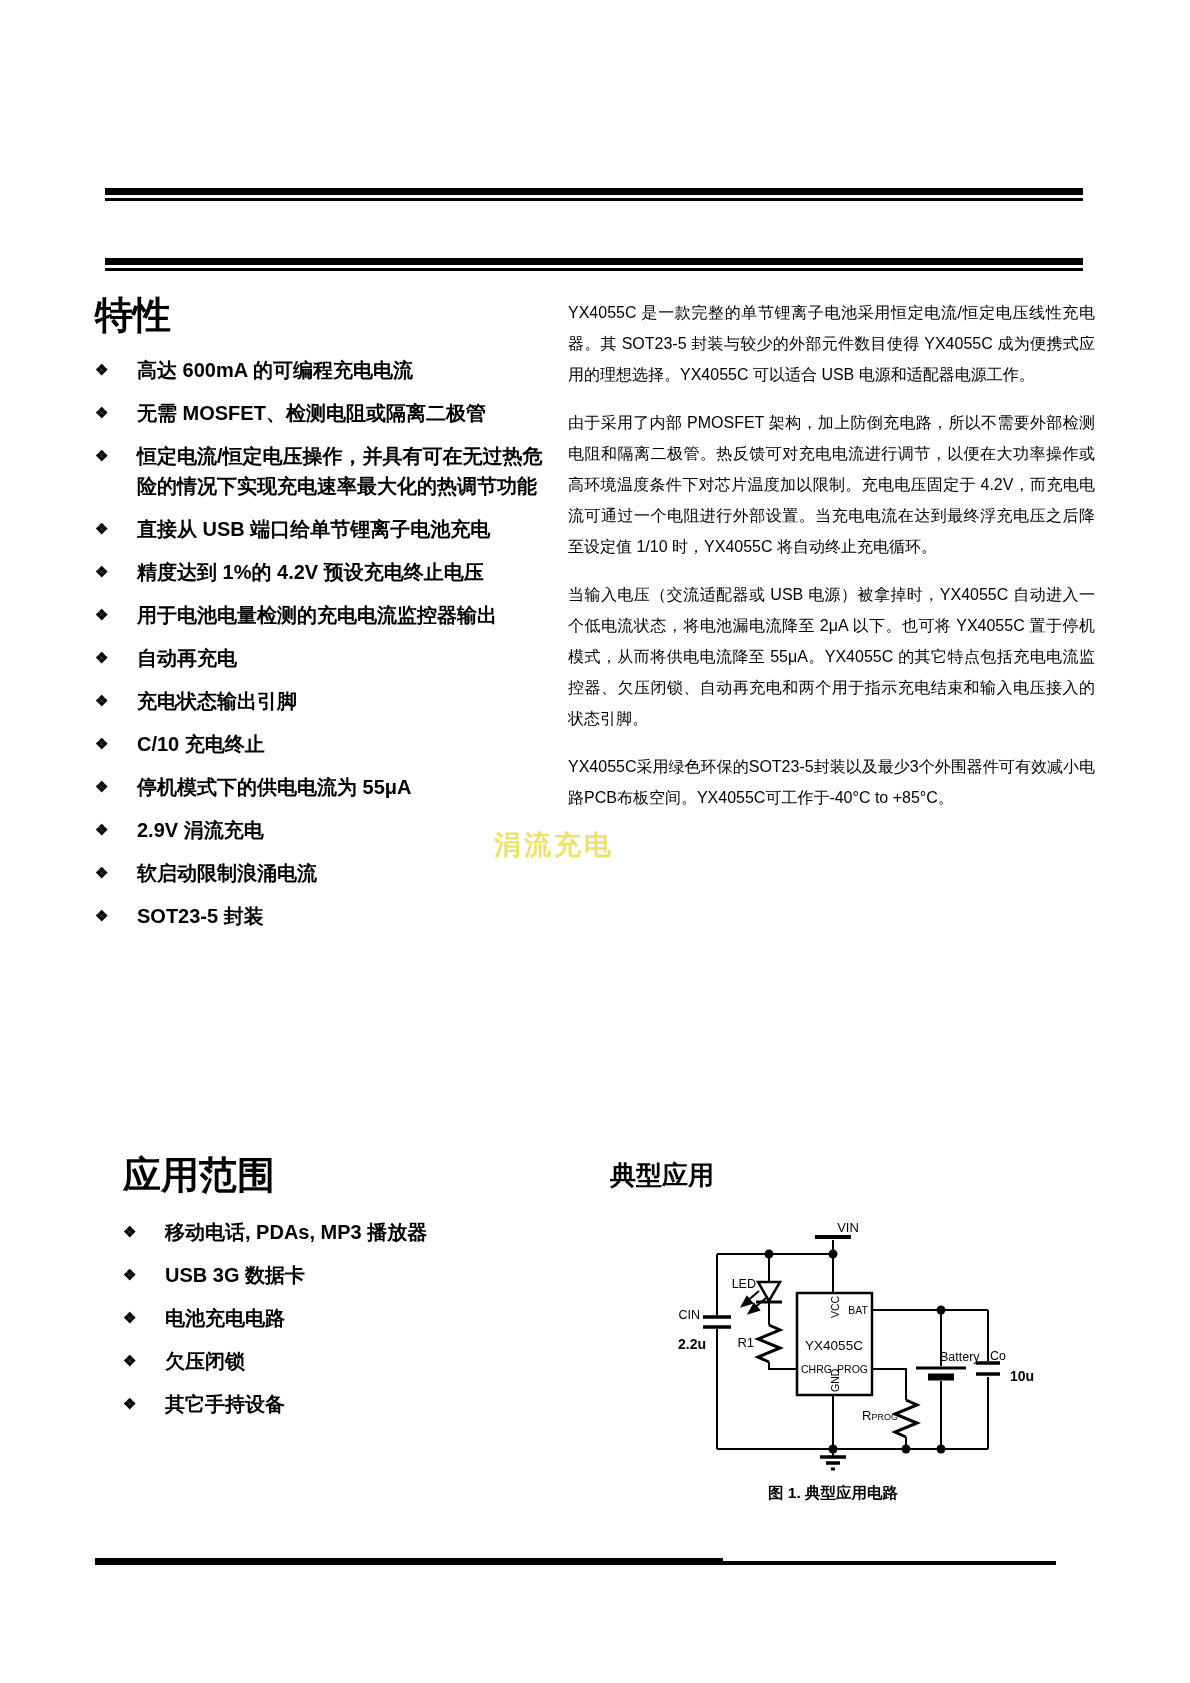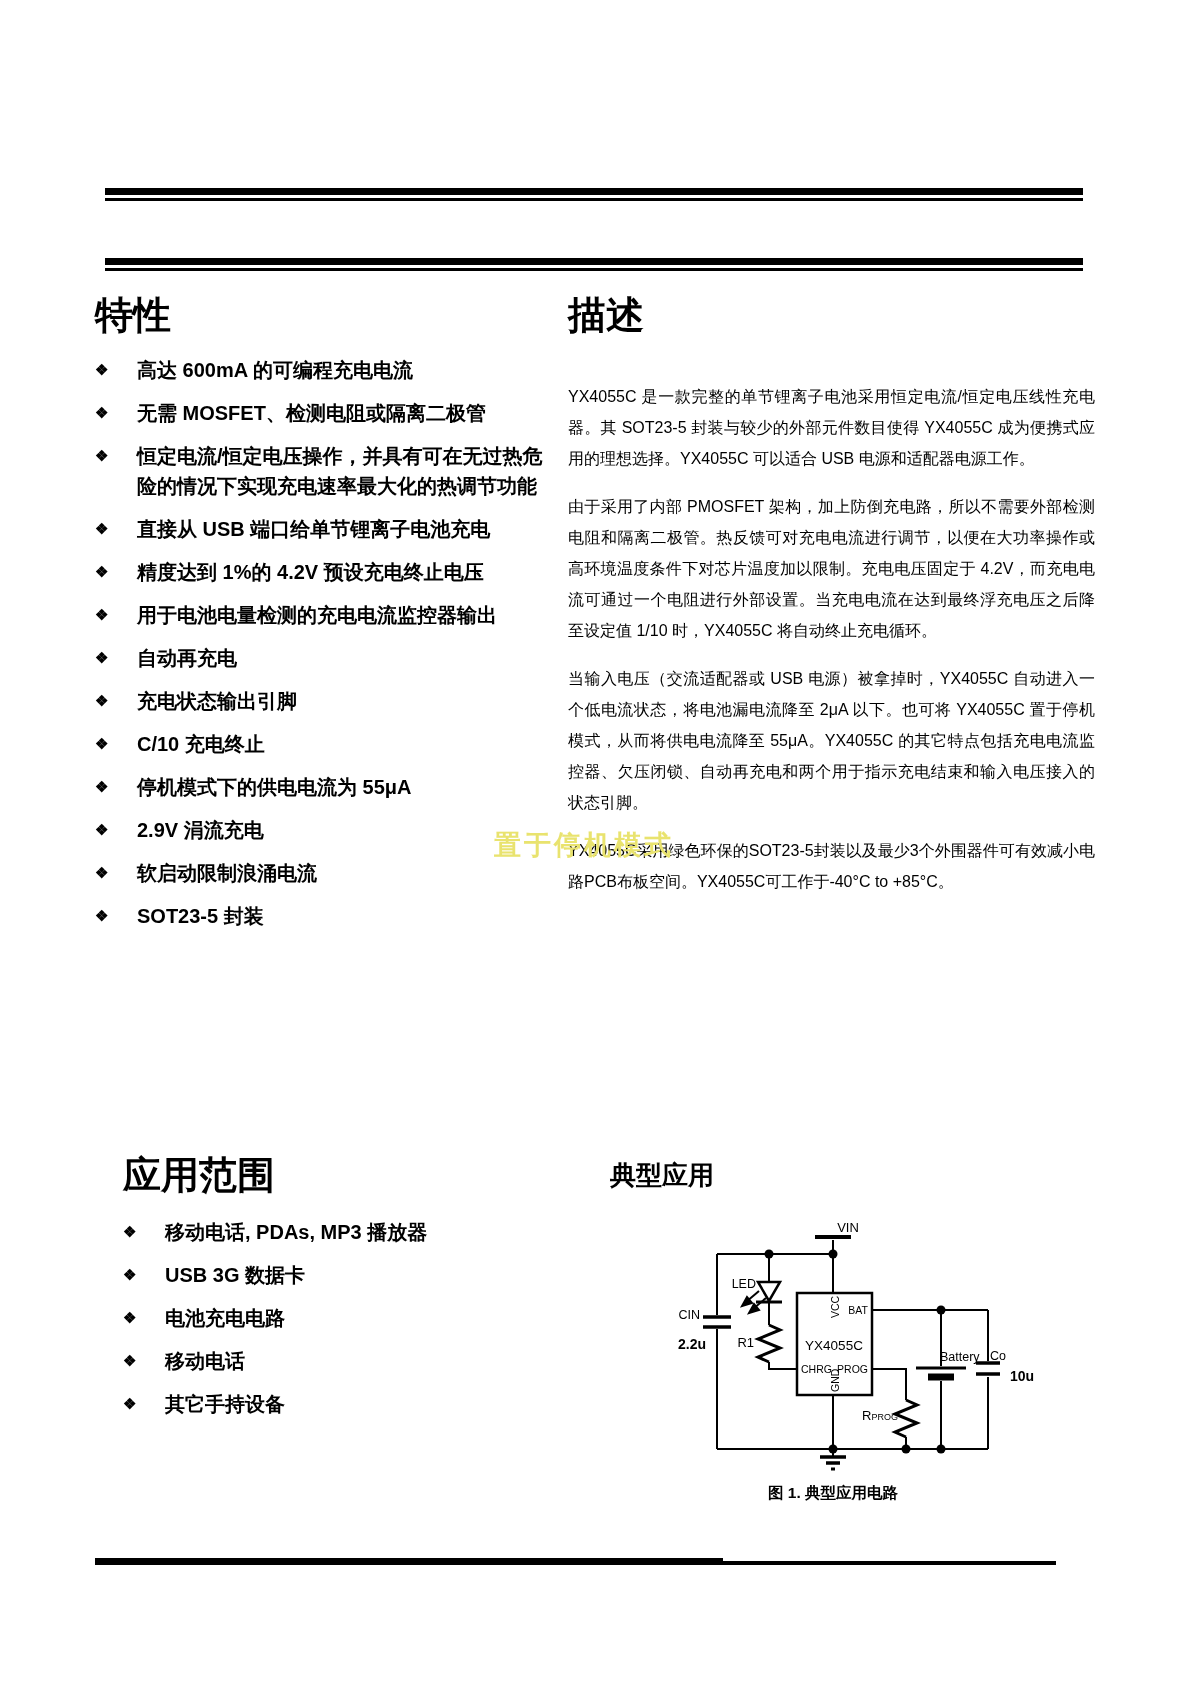--- a/index.html
+++ b/index.html
@@ -106,47 +106,46 @@
           <span class="btext">软启动限制浪涌电流</span>
         </li>
       <li>
           <span class="bullet">❖</span>
           <span class="btext">SOT23-5 封装</span>
         </li>
     </ul>
   </div>
 
   <div class="right-col desc">
-    <div class="col-heading">描述</div>
     <p>YX4055C 是一款完整的单节锂离子电池采用恒定电流/恒定电压线性充电器。其 SOT23-5 封装与较少的外部元件数目使得 YX4055C 成为便携式应用的理想选择。YX4055C 可以适合 USB 电源和适配器电源工作。</p>
     <p>由于采用了内部 PMOSFET 架构，加上防倒充电路，所以不需要外部检测电阻和隔离二极管。热反馈可对充电电流进行调节，以便在大功率操作或高环境温度条件下对芯片温度加以限制。充电电压固定于 4.2V，而充电电流可通过一个电阻进行外部设置。当充电电流在达到最终浮充电压之后降至设定值 1/10 时，YX4055C 将自动终止充电循环。</p>
     <p>当输入电压（交流适配器或 USB 电源）被拿掉时，YX4055C 自动进入一个低电流状态，将电池漏电流降至 2μA 以下。也可将 YX4055C 置于停机模式，从而将供电电流降至 55μA。YX4055C 的其它特点包括充电电流监控器、欠压闭锁、自动再充电和两个用于指示充电结束和输入电压接入的状态引脚。</p>
     <p>YX4055C采用绿色环保的SOT23-5封装以及最少3个外围器件可有效减小电路PCB布板空间。YX4055C可工作于-40°C to +85°C。</p>
   </div>
 
-  <div class="watermark">置于停机模式</div>
+  <div class="watermark">涓流充电</div>
 
   <div class="apps">
     <div class="col-heading">应用范围</div>
     <ul class="bullets">
       <li>
           <span class="bullet">❖</span>
           <span class="btext">移动电话, PDAs, MP3 播放器</span>
         </li>
       <li>
           <span class="bullet">❖</span>
           <span class="btext">USB 3G 数据卡</span>
         </li>
       <li>
           <span class="bullet">❖</span>
           <span class="btext">电池充电电路</span>
         </li>
       <li>
           <span class="bullet">❖</span>
-          <span class="btext">移动电话</span>
+          <span class="btext">欠压闭锁</span>
         </li>
       <li>
           <span class="bullet">❖</span>
           <span class="btext">其它手持设备</span>
         </li>
     </ul>
   </div>
 
   <div class="typapp-heading">典型应用</div>
 

